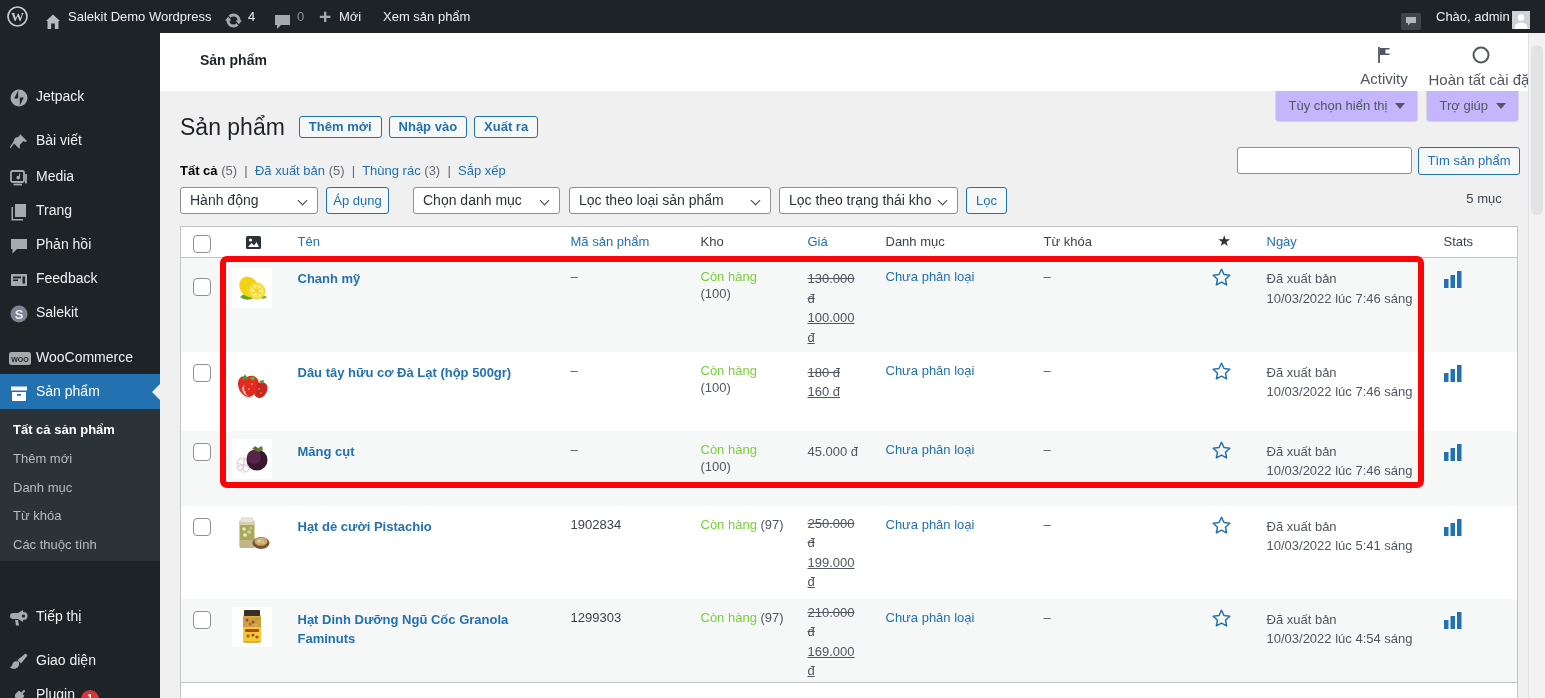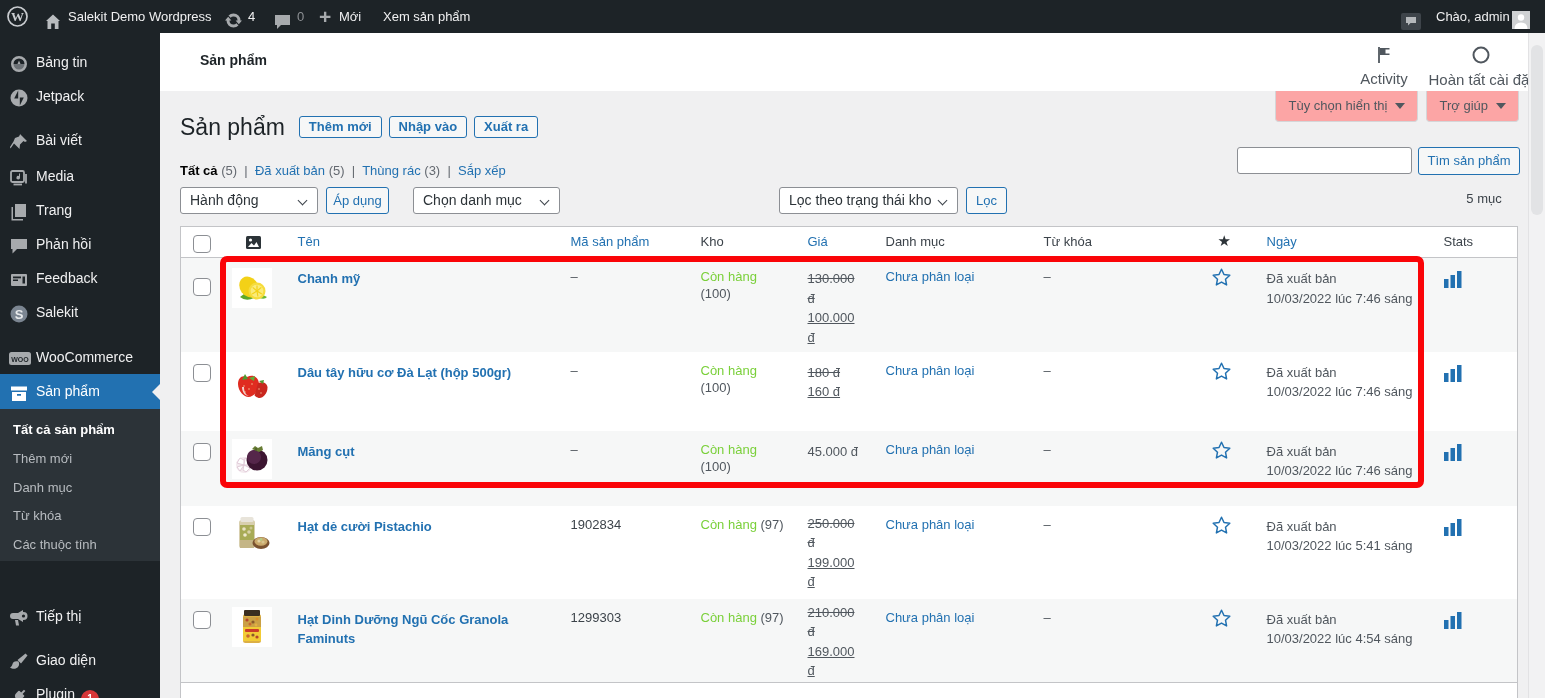--- a/index.html
+++ b/index.html
@@ -19,21 +19,21 @@
 .smi{position:absolute;left:13px;font-size:13px;color:#b8bcc0;line-height:20px}
 .smi.cur{color:#fff;font-weight:bold}
 .badge{display:inline-block;background:#d63638;color:#fff;font-size:10px;font-weight:bold;border-radius:50%;width:18px;height:18px;line-height:18px;text-align:center;margin-left:6px;vertical-align:-3px}
 
 #main{position:absolute;left:160px;top:33px;width:1368px;height:665px;background:#f0f0f1;z-index:10}
 #topbar{position:absolute;top:0;left:0;width:1368px;height:58px;background:#fff}
 #topbar .ttl{position:absolute;left:40px;top:0;line-height:55px;font-size:14px;font-weight:bold;color:#1d2327}
 .hico{position:absolute;top:13px;text-align:center;color:#50575e;font-size:15px}
 .hico .lb{margin-top:4px}
 #meta{position:absolute;top:58px;right:9px;z-index:20}
-.metabtn{display:inline-block;background:#fca5a5;border:1px solid #d5d6d8;border-top:none;border-radius:0 0 4px 4px;height:31px;line-height:29px;padding:0 12px;font-size:13px;color:#50575e;margin-left:8px}
+.metabtn{display:inline-block;background:#c4b5fd;border:1px solid #d5d6d8;border-top:none;border-radius:0 0 4px 4px;height:31px;line-height:29px;padding:0 12px;font-size:13px;color:#50575e;margin-left:8px}
 .metabtn .car{display:inline-block;width:0;height:0;border-left:5px solid transparent;border-right:5px solid transparent;border-top:6px solid #50575e;margin-left:8px;vertical-align:1px}
 
 #hrow{position:absolute;left:20px;top:79px;height:30px;display:flex;align-items:center}
 #hrow h1{font-size:23px;font-weight:400;color:#1d2327;margin-right:14px}
 .ptb{display:inline-block;border:1px solid #2271b1;color:#2271b1;background:#f6f7f7;font-size:13px;font-weight:bold;padding:2px 9px 3px;border-radius:3px;margin-right:7px}
 
 #views{position:absolute;left:20px;top:130px;font-size:13px;color:#646970}
 #views b{color:#000}
 #views a{color:#2271b1}
 
@@ -97,27 +97,20 @@
         <path d="M5 4h10v6h-5.5l-2.5 2.5v-2.5h-2z" fill="#b5b8bb"></path>
       </svg></span>
 <span class="bi" style="left:1436px">Chào, admin</span>
 <span class="bi" style="left:1512px;top:8px;height:18px"><svg width="18" height="18" viewBox="0 0 18 18">
         <rect width="18" height="18" fill="#cfd1d3"></rect>
         <circle cx="9" cy="6.5" r="3.2" fill="#fff"></circle>
         <path d="M2.5 18 Q2.5 11.5 9 11.5 Q15.5 11.5 15.5 18Z" fill="#fff"></path>
       </svg></span>
 </div>
 <div id="side">
-<div class="mi" style="top:12px">
-      <span class="ic"><svg width="20" height="20" viewBox="0 0 20 20">
-          <path d="M10 2a8 8 0 1 0 0 16 8 8 0 0 0 0-16zm0 2.5a5.5 5.5 0 0 1 5.5 5.5h-4l-1.5-3.5-1.5 3.5h-4A5.5 5.5 0 0 1 10 4.5z" fill="#a7aaad"></path>
-          <path d="M4.5 10h11a5.5 5.5 0 0 1-11 0z" fill="#6c7176"></path>
-        </svg></span>
-      <span class="lbl">Bảng tin</span>
-    </div>
 <div class="mi" style="top:46px">
       <span class="ic"><svg width="20" height="20" viewBox="0 0 20 20">
           <circle cx="10" cy="10" r="8.5" fill="#a7aaad"></circle>
           <path d="M9.2 2.5v8h-4z" fill="#1d2327"></path>
           <path d="M10.8 17.5v-8h4z" fill="#1d2327"></path>
         </svg></span>
       <span class="lbl">Jetpack</span>
     </div>
 <div class="mi" style="top:90px">
       <span class="ic"><svg width="20" height="20" viewBox="0 0 20 20">
@@ -222,20 +215,21 @@
       <span class="ptb">Thêm mới</span>
       <span class="ptb">Nhập vào</span>
       <span class="ptb">Xuất ra</span>
     </div>
 <div id="views"><b>Tất cả</b> <span>(5)</span>&nbsp; |&nbsp; <a href="#">Đã xuất bản</a> <span>(5)</span>&nbsp; |&nbsp; <a href="#">Thùng rác</a> <span>(3)</span>&nbsp; |&nbsp; <a href="#">Sắp xếp</a></div>
 <div id="searchbox"></div>
 <div id="searchbtn">Tìm sản phẩm</div>
 <div class="sel" style="left:20px;width:138px">Hành động<span class="chv"></span></div>
 <div class="btn2" style="left:166px;width:63px">Áp dụng</div>
 <div class="sel" style="left:253px;width:147px">Chọn danh mục<span class="chv"></span></div>
+<div class="sel" style="left:409px;width:202px">Lọc theo loại sản phẩm<span class="chv"></span></div>
 <div class="sel" style="left:619px;width:179px">Lọc theo trạng thái kho<span class="chv"></span></div>
 <div class="btn2" style="left:806px;width:41px">Lọc</div>
 <div id="count">5 mục</div>
 <table id="tbl">
 <colgroup>
         <col style="width:44px">
         <col style="width:63px">
         <col style="width:273px">
         <col style="width:130px">
         <col style="width:107px">

